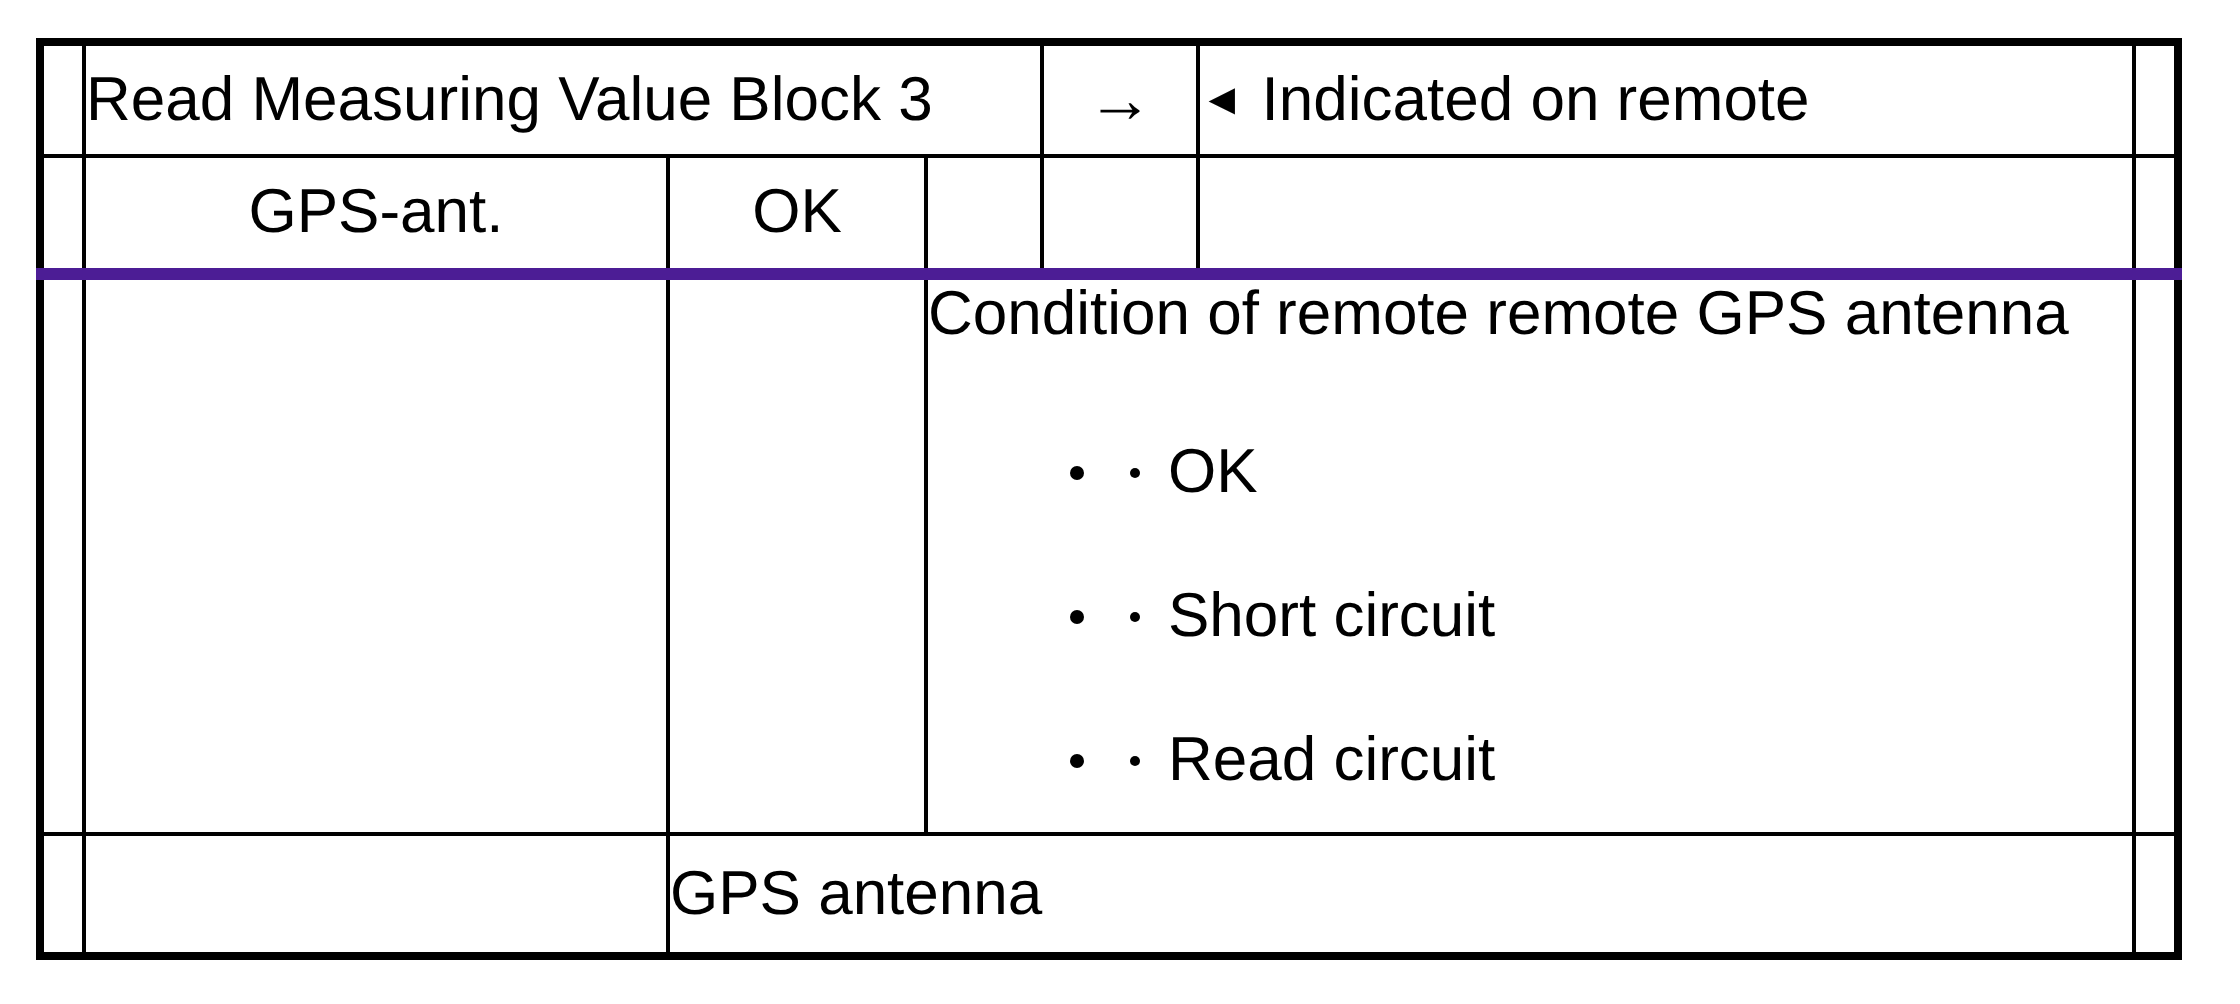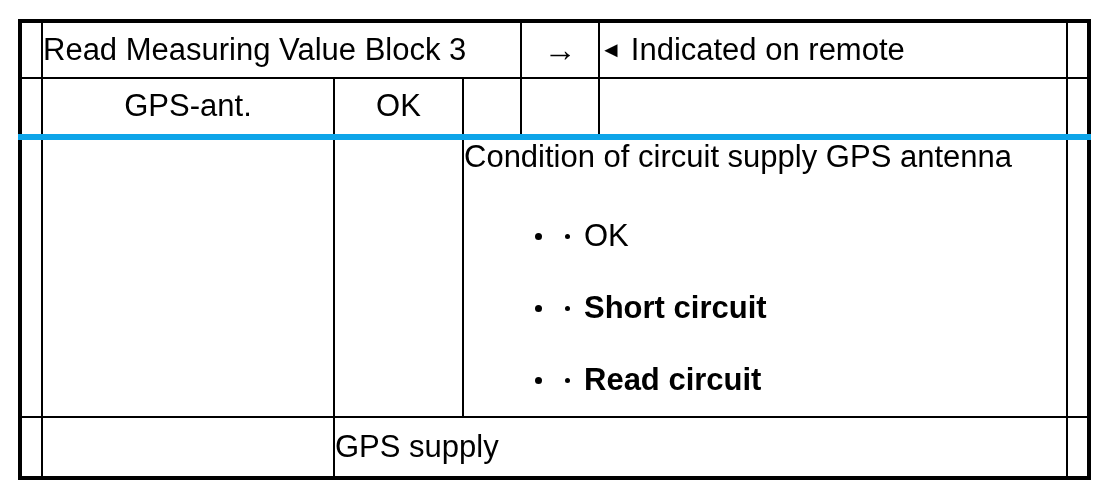--- a/index.html
+++ b/index.html
@@ -14,33 +14,33 @@
   }
   table.diag td{
     border:2px solid #000;
     padding:0;font-size:31px;line-height:1.1;color:#000;
     overflow:hidden;
   }
   tr.r1{height:57px}
   tr.r2{height:58px}
   tr.r3{height:279px}
   tr.r4{height:61px}
-  tr.r2 td{border-bottom:6px solid #0ea5e9;}   
+  tr.r2 td{border-bottom:6px solid #4c1d95;}   
   td.pad-left{padding-left:11px;vertical-align:middle;text-align:left;}
   td.center{text-align:center;vertical-align:middle;}
   td.arrow-cell span{font-size:33px;}
   .tri{
     display:inline-block;font-size:22px;margin-right:9px;
     position:relative;top:-3px;
   }
   td.detail-cell{vertical-align:top;padding:8px 4px 0 6px;}
   .cond-heading{line-height:34px;white-space:nowrap;}
   .cond-item{display:flex;align-items:center;height:34px;margin-left:71px;white-space:nowrap;}
   .cond-item.first{margin-top:46px;}
-  .cond-item.next{margin-top:38px;font-weight:bold;}
+  .cond-item.next{margin-top:38px;}
   .dot-lg{width:7px;height:7px;border-radius:50%;background:#000;flex:0 0 auto;}
   .dot-sm{width:5px;height:5px;border-radius:50%;background:#000;margin-left:23px;flex:0 0 auto;}
   .cond-text{margin-left:14px;}
 </style>
 </head>
 <body>
 
 <div class="canvas">
   <table class="diag">
     <colgroup>
@@ -80,21 +80,21 @@
       <td></td>
       <td></td>
       <td></td>
     </tr>
 
     <tr class="r3">
       <td></td>
       <td></td>
       <td></td>
       <td colspan="3" class="detail-cell">
-        <div class="cond-heading">Condition of circuit supply GPS antenna</div>
+        <div class="cond-heading">Condition of remote remote GPS antenna</div>
         <div class="cond-item first">
           <span class="dot-lg"></span>
           <span class="dot-sm"></span>
           <span class="cond-text">OK</span>
         </div>
         <div class="cond-item next">
           <span class="dot-lg"></span>
           <span class="dot-sm"></span>
           <span class="cond-text">Short circuit</span>
         </div>
@@ -104,19 +104,19 @@
           <span class="cond-text">Read circuit</span>
         </div>
       </td>
       <td></td>
     </tr>
 
     <tr class="r4">
       <td></td>
       <td></td>
       <td colspan="4" class="pad-left">
-        <span>GPS supply</span>
+        <span>GPS antenna</span>
       </td>
       <td></td>
     </tr>
   </tbody>
     </table>
 </div>
 
 </body></html>

